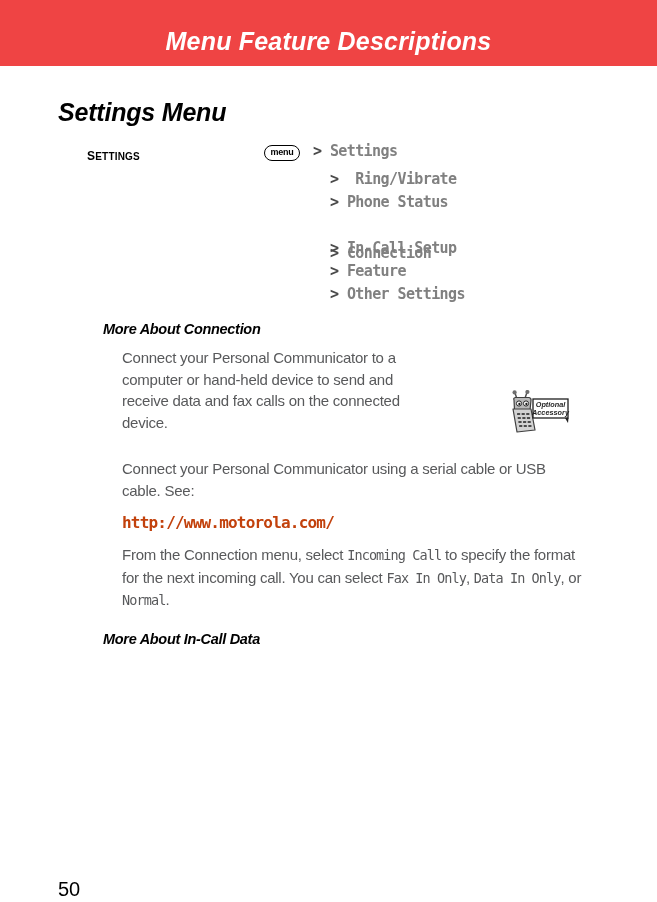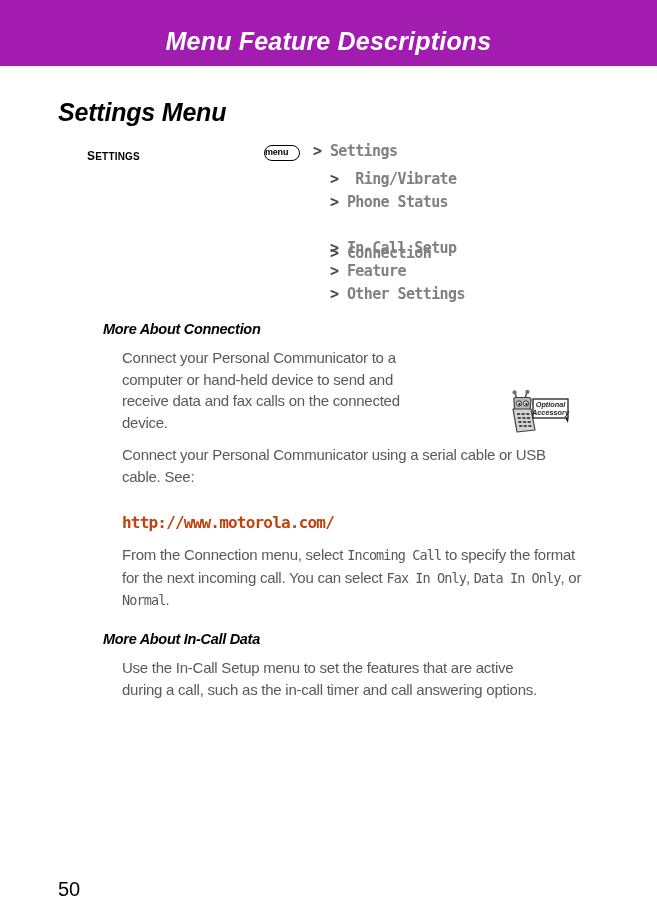--- a/index.html
+++ b/index.html
@@ -87,20 +87,21 @@
 
   .menu-key {
     position: absolute;
     left: 264px;
     top: 4px;
     width: 36px;
     height: 16px;
     border: 1.6px solid #000000;
     border-radius: 9px;
     box-sizing: border-box;
+    text-align: center;
     font-family: "Liberation Sans", sans-serif;
     font-weight: bold;
     font-size: 9px;
     line-height: 13px;
     color: #000000;
     letter-spacing: -0.2px;
   }
 
   .menu-row {
     position: absolute;
@@ -175,21 +176,21 @@
     top: 878px;
     font-family: "Liberation Sans", sans-serif;
     font-weight: normal;
     font-size: 20px;
     color: #000000;
   }
 </style>
 </head>
 <body>
 
-<div class="page-header" style="background: #a21caf;">
+<div class="page-header" style="background: #ef4444;">
   <div class="page-header-title" style="color: rgb(255, 255, 255);">Menu Feature Descriptions</div>
 </div>
 
 <div class="page-body">
 
   <div class="section-title">Settings Menu</div>
 
   <div class="menu-path">
 
     <div class="menu-entry-label">SETTINGS</div>
@@ -246,25 +247,24 @@
       <path d="M57 28 L60 33 L60.5 28 Z" fill="#1f1f1f"></path>
       <text x="42.5" y="17.2" text-anchor="middle" font-family="Liberation Sans, sans-serif" font-size="7.3" font-weight="bold" font-style="italic" fill="#1f1f1f">Optional</text>
       <text x="42.5" y="25.4" text-anchor="middle" font-family="Liberation Sans, sans-serif" font-size="7.3" font-weight="bold" font-style="italic" fill="#1f1f1f">Accessory</text>
     </svg>
   </div>
 
   <div class="sub-head" style="top:255px;">More About Connection</div>
 
   <div class="para" style="top:281px; width:280px;">Connect your Personal Communicator to a computer or hand-held device to send and receive data and fax calls on the connected device.</div>
 
-  <div class="para" style="top:378px; width:450px;">Connect your Personal Communicator using a serial cable or USB cable. See:</div>
+  <div class="para" style="top:392px; width:450px;">Connect your Personal Communicator using a serial cable or USB cable. See:</div>
 
   <div class="url" style="top:447px;">http://www.motorola.com/</div>
 
   <div class="para" style="top:478px; width:460px;"><span>From the Connection menu, select </span><span class="mono">Incoming Call</span><span> to specify the format for the next incoming call. You can select </span><span class="mono">Fax In Only</span><span>, </span><span class="mono">Data In Only</span><span>, or </span><span class="mono">Normal</span><span>.</span></div>
 
   <div class="sub-head" style="top:565px;">More About In-Call Data</div>
 
-  <div class="para" style="top:591px; width:430px;">Use the In-Call Setup menu to set the features that are active during a call, such as the in-call timer and call answering options.</div>
 
 </div>
 
 <div class="folio">50</div>
 
 </body></html>

